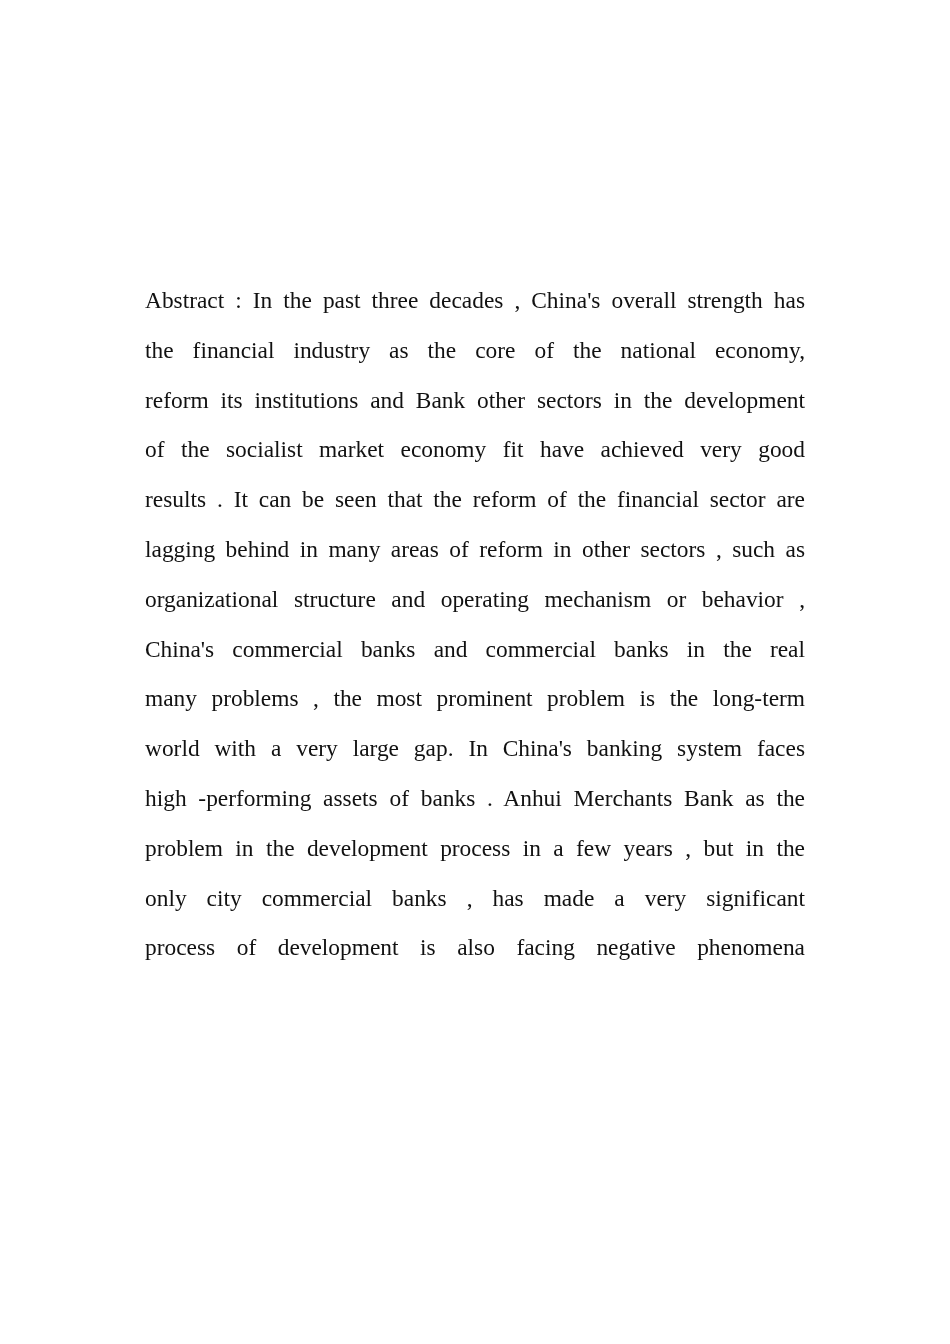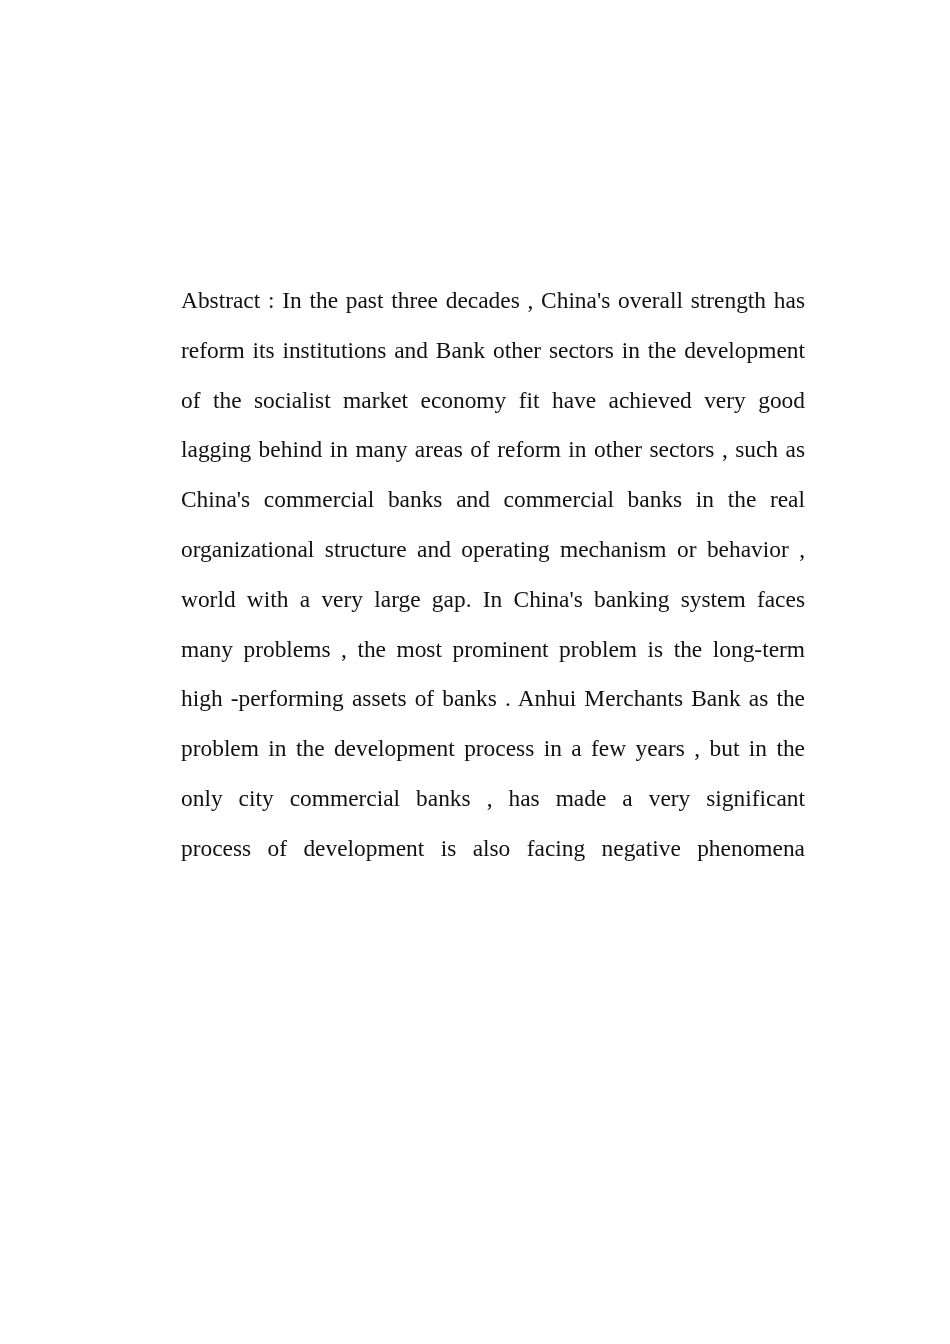--- a/index.html
+++ b/index.html
@@ -31,37 +31,38 @@
       color: #111111;
     }
     .line {
       display: block;
       height: 49.8px;
       line-height: 38px;
       text-align: justify;
       text-align-last: justify;
       white-space: nowrap;
       overflow: visible;
-      margin-left: 36px;
     }
     .line.last {
       text-align-last: justify;
     }
   </style>
 </head>
 <body>
 
 <div class="page">
   <div class="abstract">
     <span class="line">Abstract : In the past three decades , China's overall strength has</span>
+    <span class="line">the financial industry as the core of the national economy,</span>
     <span class="line">reform its institutions and Bank other sectors in the development</span>
     <span class="line">of the socialist market economy fit have achieved very good</span>
+    <span class="line">results . It can be seen that the reform of the financial sector are</span>
     <span class="line">lagging behind in many areas of reform in other sectors , such as</span>
+    <span class="line">organizational structure and operating mechanism or behavior ,</span>
     <span class="line">China's commercial banks and commercial banks in the real</span>
-    <span class="line">organizational structure and operating mechanism or behavior ,</span>
+    <span class="line">many problems , the most prominent problem is the long-term</span>
     <span class="line">world with a very large gap. In China's banking system faces</span>
-    <span class="line">many problems , the most prominent problem is the long-term</span>
     <span class="line">high -performing assets of banks . Anhui Merchants Bank as the</span>
     <span class="line">problem in the development process in a few years , but in the</span>
     <span class="line">only city commercial banks , has made a very significant</span>
     <span class="line">process of development is also facing negative phenomena</span>
   </div>
 </div>
 
 </body></html>

